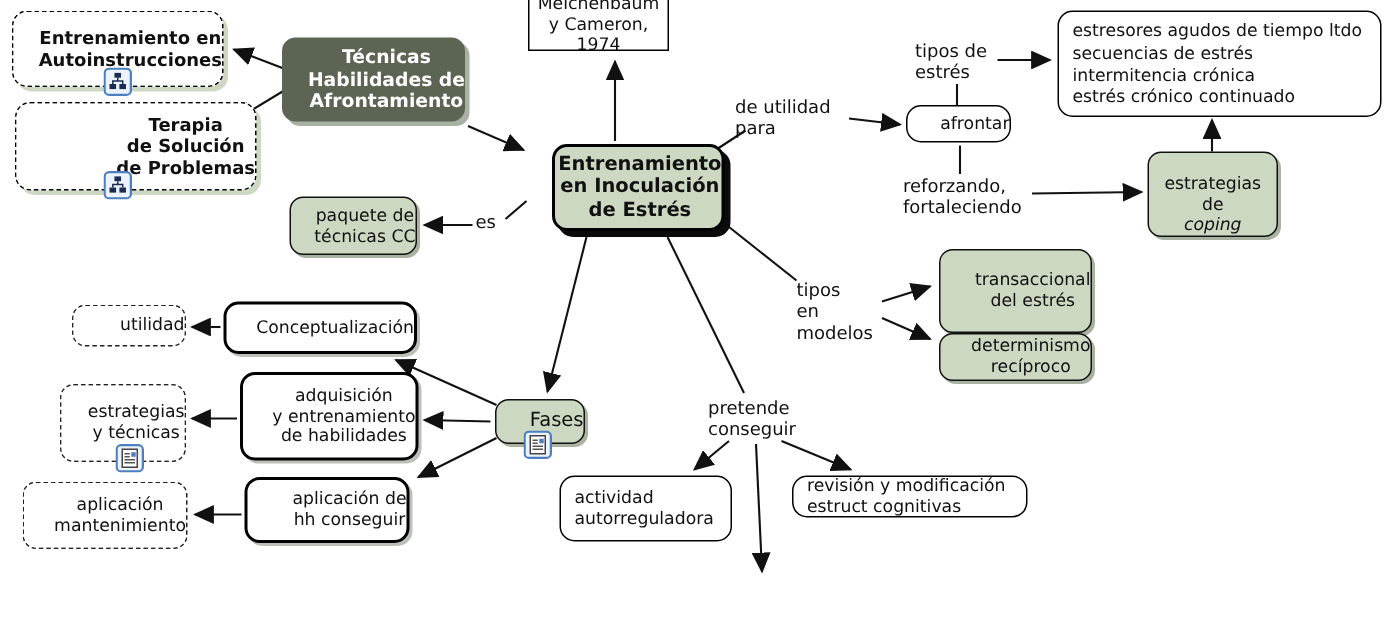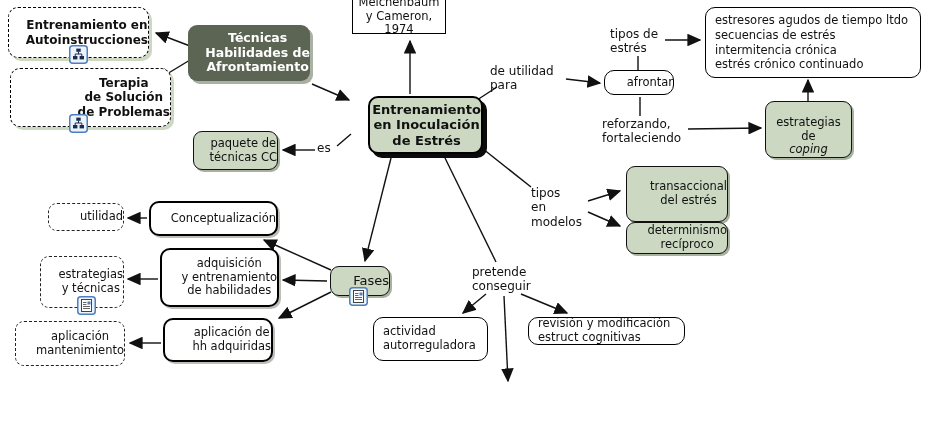--- a/index.html
+++ b/index.html
@@ -158,21 +158,21 @@
     <span class="txt">Fases</span>
   </div>
 
   <div class="node dashed" style="left:15px;top:321px;width:110px;height:45px">
     <span class="txt">aplicación
 mantenimiento</span>
   </div>
 
   <div class="node thick" style="left:163px;top:318px;width:110px;height:44px">
     <span class="txt">aplicación de
-hh adquiridas</span>
+hh conseguir</span>
   </div>
 
   <div class="node thin leftal" style="left:373px;top:317px;width:115px;height:44px">
     <span class="txt">actividad
 autorreguladora</span>
   </div>
 
   <div class="node thin leftal" style="left:528px;top:317px;width:157px;height:28px">
     <span class="txt">revisión y modificación
 estruct cognitivas</span>

